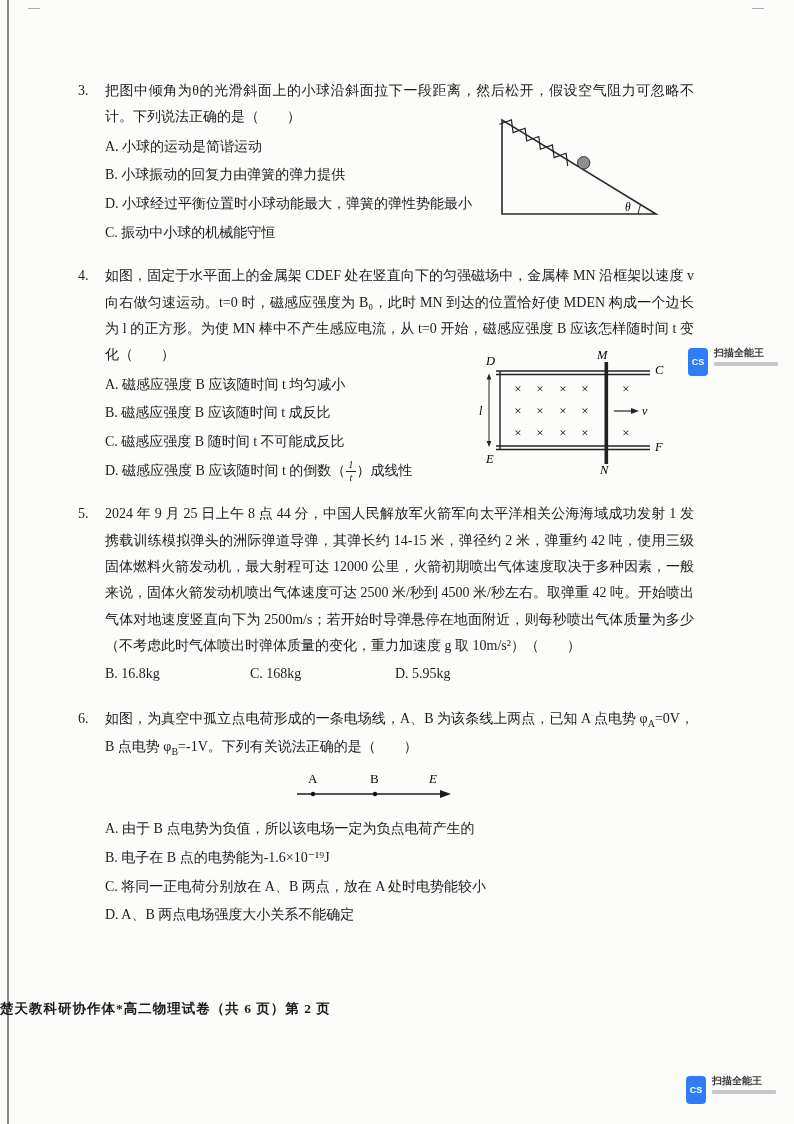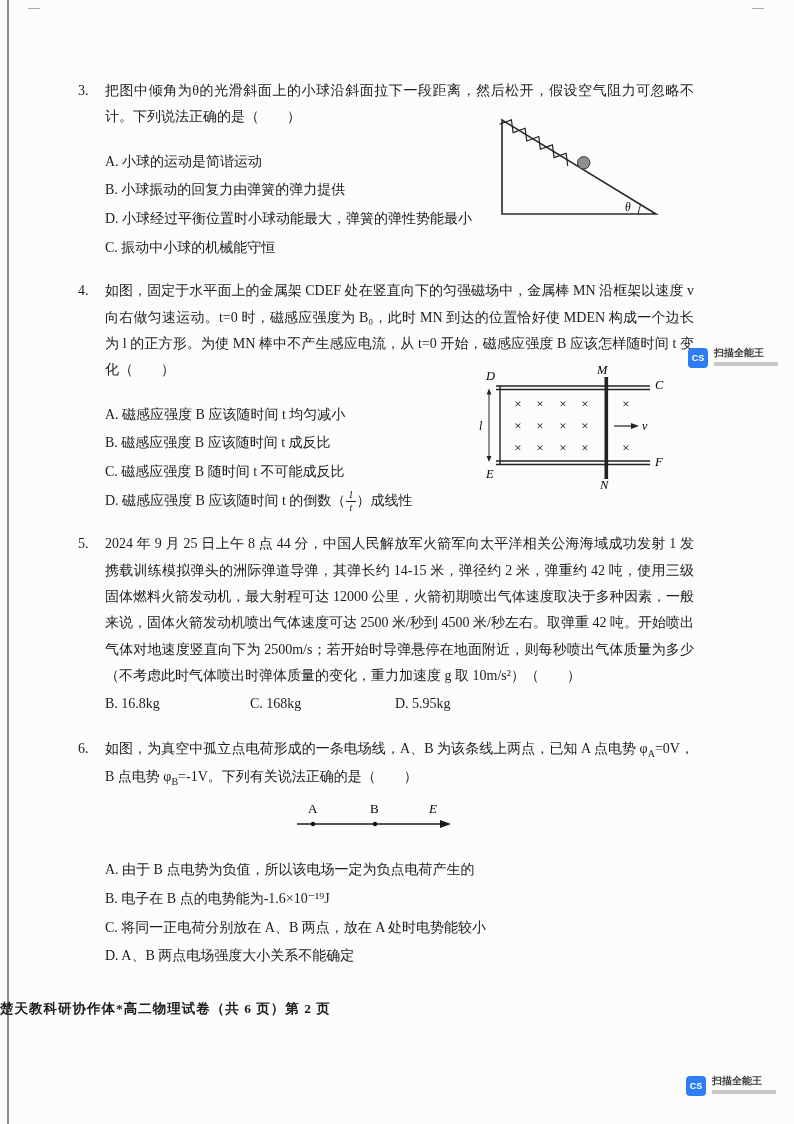--- a/index.html
+++ b/index.html
@@ -16,21 +16,21 @@
     overflow:hidden;
   }
   .scan-edge{position:absolute;left:7px;top:0;bottom:0;width:2px;background:#2b2b2b;opacity:.55;}
   .tick{position:absolute;width:12px;height:7px;border-top:1.5px solid #8a8a8a;opacity:.7;}
   .tick.l{left:28px;top:8px;}
   .tick.r{right:30px;top:8px;}
 
   .question{position:relative;margin-bottom:16px;}
   .stem{position:relative;padding-left:27px;line-height:1.88;text-align:justify;}
   .qnum{position:absolute;left:0;top:0;}
-  .options{margin-top:17px;}
+  .options{margin-top:2px;}
   .opt{padding-left:27px;line-height:2.05;}
   .opt-row{display:flex;padding-left:27px;line-height:2.2;}
   .opt-row span{width:145px;}
 
   .fig{position:absolute;}
   .fig3{top:34px;right:30px;}
   .fig4{top:85px;right:26px;}
   .fig6-wrap{margin:8px 0 6px 215px;}
 
   svg text{font-family:"Liberation Serif","DejaVu Serif",serif;}
@@ -40,21 +40,21 @@
         font-size:10.5px;line-height:1.15;margin:0 1px;font-style:italic;}
   .frac .num{border-bottom:1px solid #222;padding:0 2px;}
   sub{font-size:10px;}
 
   .footer{position:absolute;left:0;right:0;top:1000px;text-align:left;
           font-weight:700;font-size:13.5px;letter-spacing:1px;}
 
   .wm{position:absolute;display:flex;gap:6px;align-items:flex-start;}
   .wm1{right:16px;top:348px;}
   .wm2{right:18px;top:1076px;}
-  .wm-icon{width:20px;height:20px;background:#2e7cf6;border-radius:4px;color:#fff;
+  .wm-icon{width:20px;height:28px;background:#2e7cf6;border-radius:4px;color:#fff;
            font:bold 9px "Liberation Sans",sans-serif;display:flex;align-items:center;justify-content:center;}
   .wm-title{font-family:Liberation Mono, monospace;font-size:10px;font-weight:700;color:#3a3a3a;line-height:1.1;}
   .wm-sub{width:64px;height:4px;background:#c7c7c7;border-radius:1px;margin-top:3px;}
 </style>
 </head>
 <body>
 
 <div class="page">
   <div class="scan-edge"></div>
   <div class="tick l"></div>

